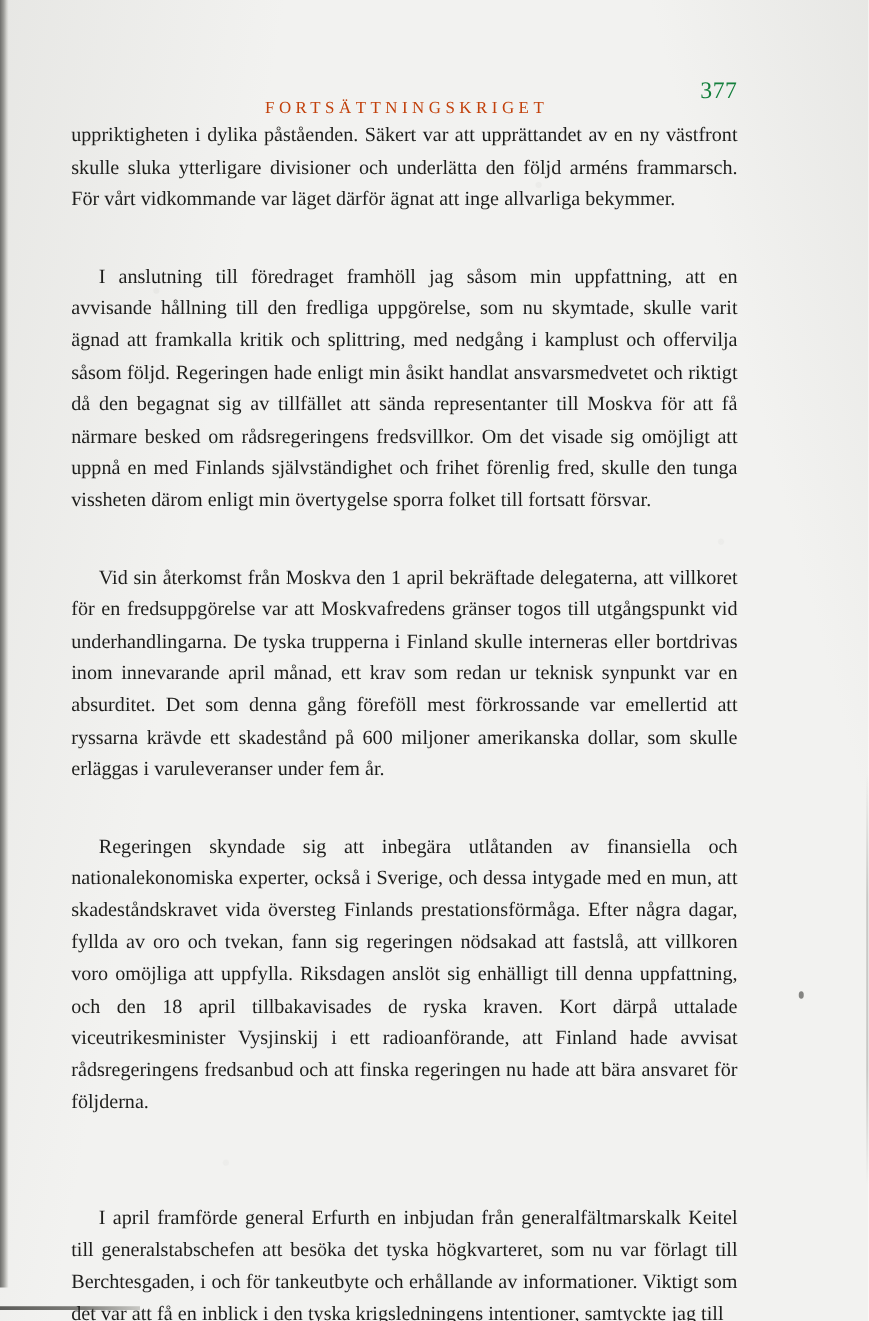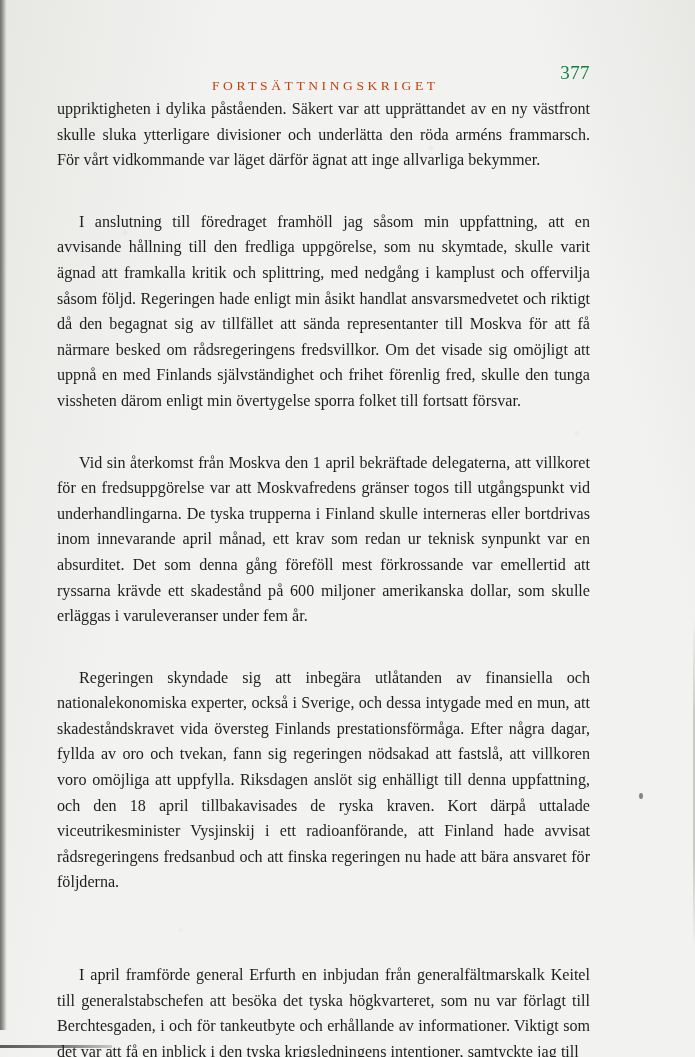--- a/index.html
+++ b/index.html
@@ -147,21 +147,21 @@
   <div id="scan-gutter-bottom"></div>
   <div id="scan-edge-right"></div>
   <div id="speck-artifact"></div>
 
   <div id="running-head">
     <div id="chapter-title">FORTSÄTTNINGSKRIGET</div>
     <div id="page-number">377</div>
   </div>
 
   <div id="text-block">
-    <p class="para">uppriktigheten i dylika påståenden. Säkert var att upprättandet av en ny västfront skulle sluka ytterligare divisioner och underlätta den röda arméns frammarsch. För vårt vidkommande var läget därför ägnat att inge allvarliga bekymmer.</p>
+    <p class="para">uppriktigheten i dylika påståenden. Säkert var att upprättandet av en ny västfront skulle sluka ytterligare divisioner och underlätta den följd arméns frammarsch. För vårt vidkommande var läget därför ägnat att inge allvarliga bekymmer.</p>
     <p class="para indent">I anslutning till föredraget framhöll jag såsom min uppfattning, att en avvisande hållning till den fredliga uppgörelse, som nu skymtade, skulle varit ägnad att framkalla kritik och splittring, med nedgång i kamplust och offervilja såsom följd. Regeringen hade enligt min åsikt handlat ansvarsmedvetet och riktigt då den begagnat sig av tillfället att sända representanter till Moskva för att få närmare besked om rådsregeringens fredsvillkor. Om det visade sig omöjligt att uppnå en med Finlands självständighet och frihet förenlig fred, skulle den tunga vissheten därom enligt min övertygelse sporra folket till fortsatt försvar.</p>
     <p class="para indent">Vid sin återkomst från Moskva den 1 april bekräftade delegaterna, att villkoret för en fredsuppgörelse var att Moskvafredens gränser togos till utgångspunkt vid underhandlingarna. De tyska trupperna i Finland skulle interneras eller bortdrivas inom innevarande april månad, ett krav som redan ur teknisk synpunkt var en absurditet. Det som denna gång föreföll mest förkrossande var emellertid att ryssarna krävde ett skadestånd på 600 miljoner amerikanska dollar, som skulle erläggas i varuleveranser under fem år.</p>
     <p class="para indent">Regeringen skyndade sig att inbegära utlåtanden av finansiella och nationalekonomiska experter, också i Sverige, och dessa intygade med en mun, att skadeståndskravet vida översteg Finlands prestationsförmåga. Efter några dagar, fyllda av oro och tvekan, fann sig regeringen nödsakad att fastslå, att villkoren voro omöjliga att uppfylla. Riksdagen anslöt sig enhälligt till denna uppfattning, och den 18 april tillbakavisades de ryska kraven. Kort därpå uttalade viceutrikesminister Vysjinskij i ett radioanförande, att Finland hade avvisat rådsregeringens fredsanbud och att finska regeringen nu hade att bära ansvaret för följderna.</p>
     <div class="section-gap"></div>
     <p class="para indent">I april framförde general Erfurth en inbjudan från generalfältmarskalk Keitel till generalstabschefen att besöka det tyska högkvarteret, som nu var förlagt till Berchtesgaden, i och för tankeutbyte och erhållande av informationer. Viktigt som det var att få en inblick i den tyska krigsledningens intentioner, samtyckte jag till</p>
   </div>
 
 </div>
 
 </body></html>

